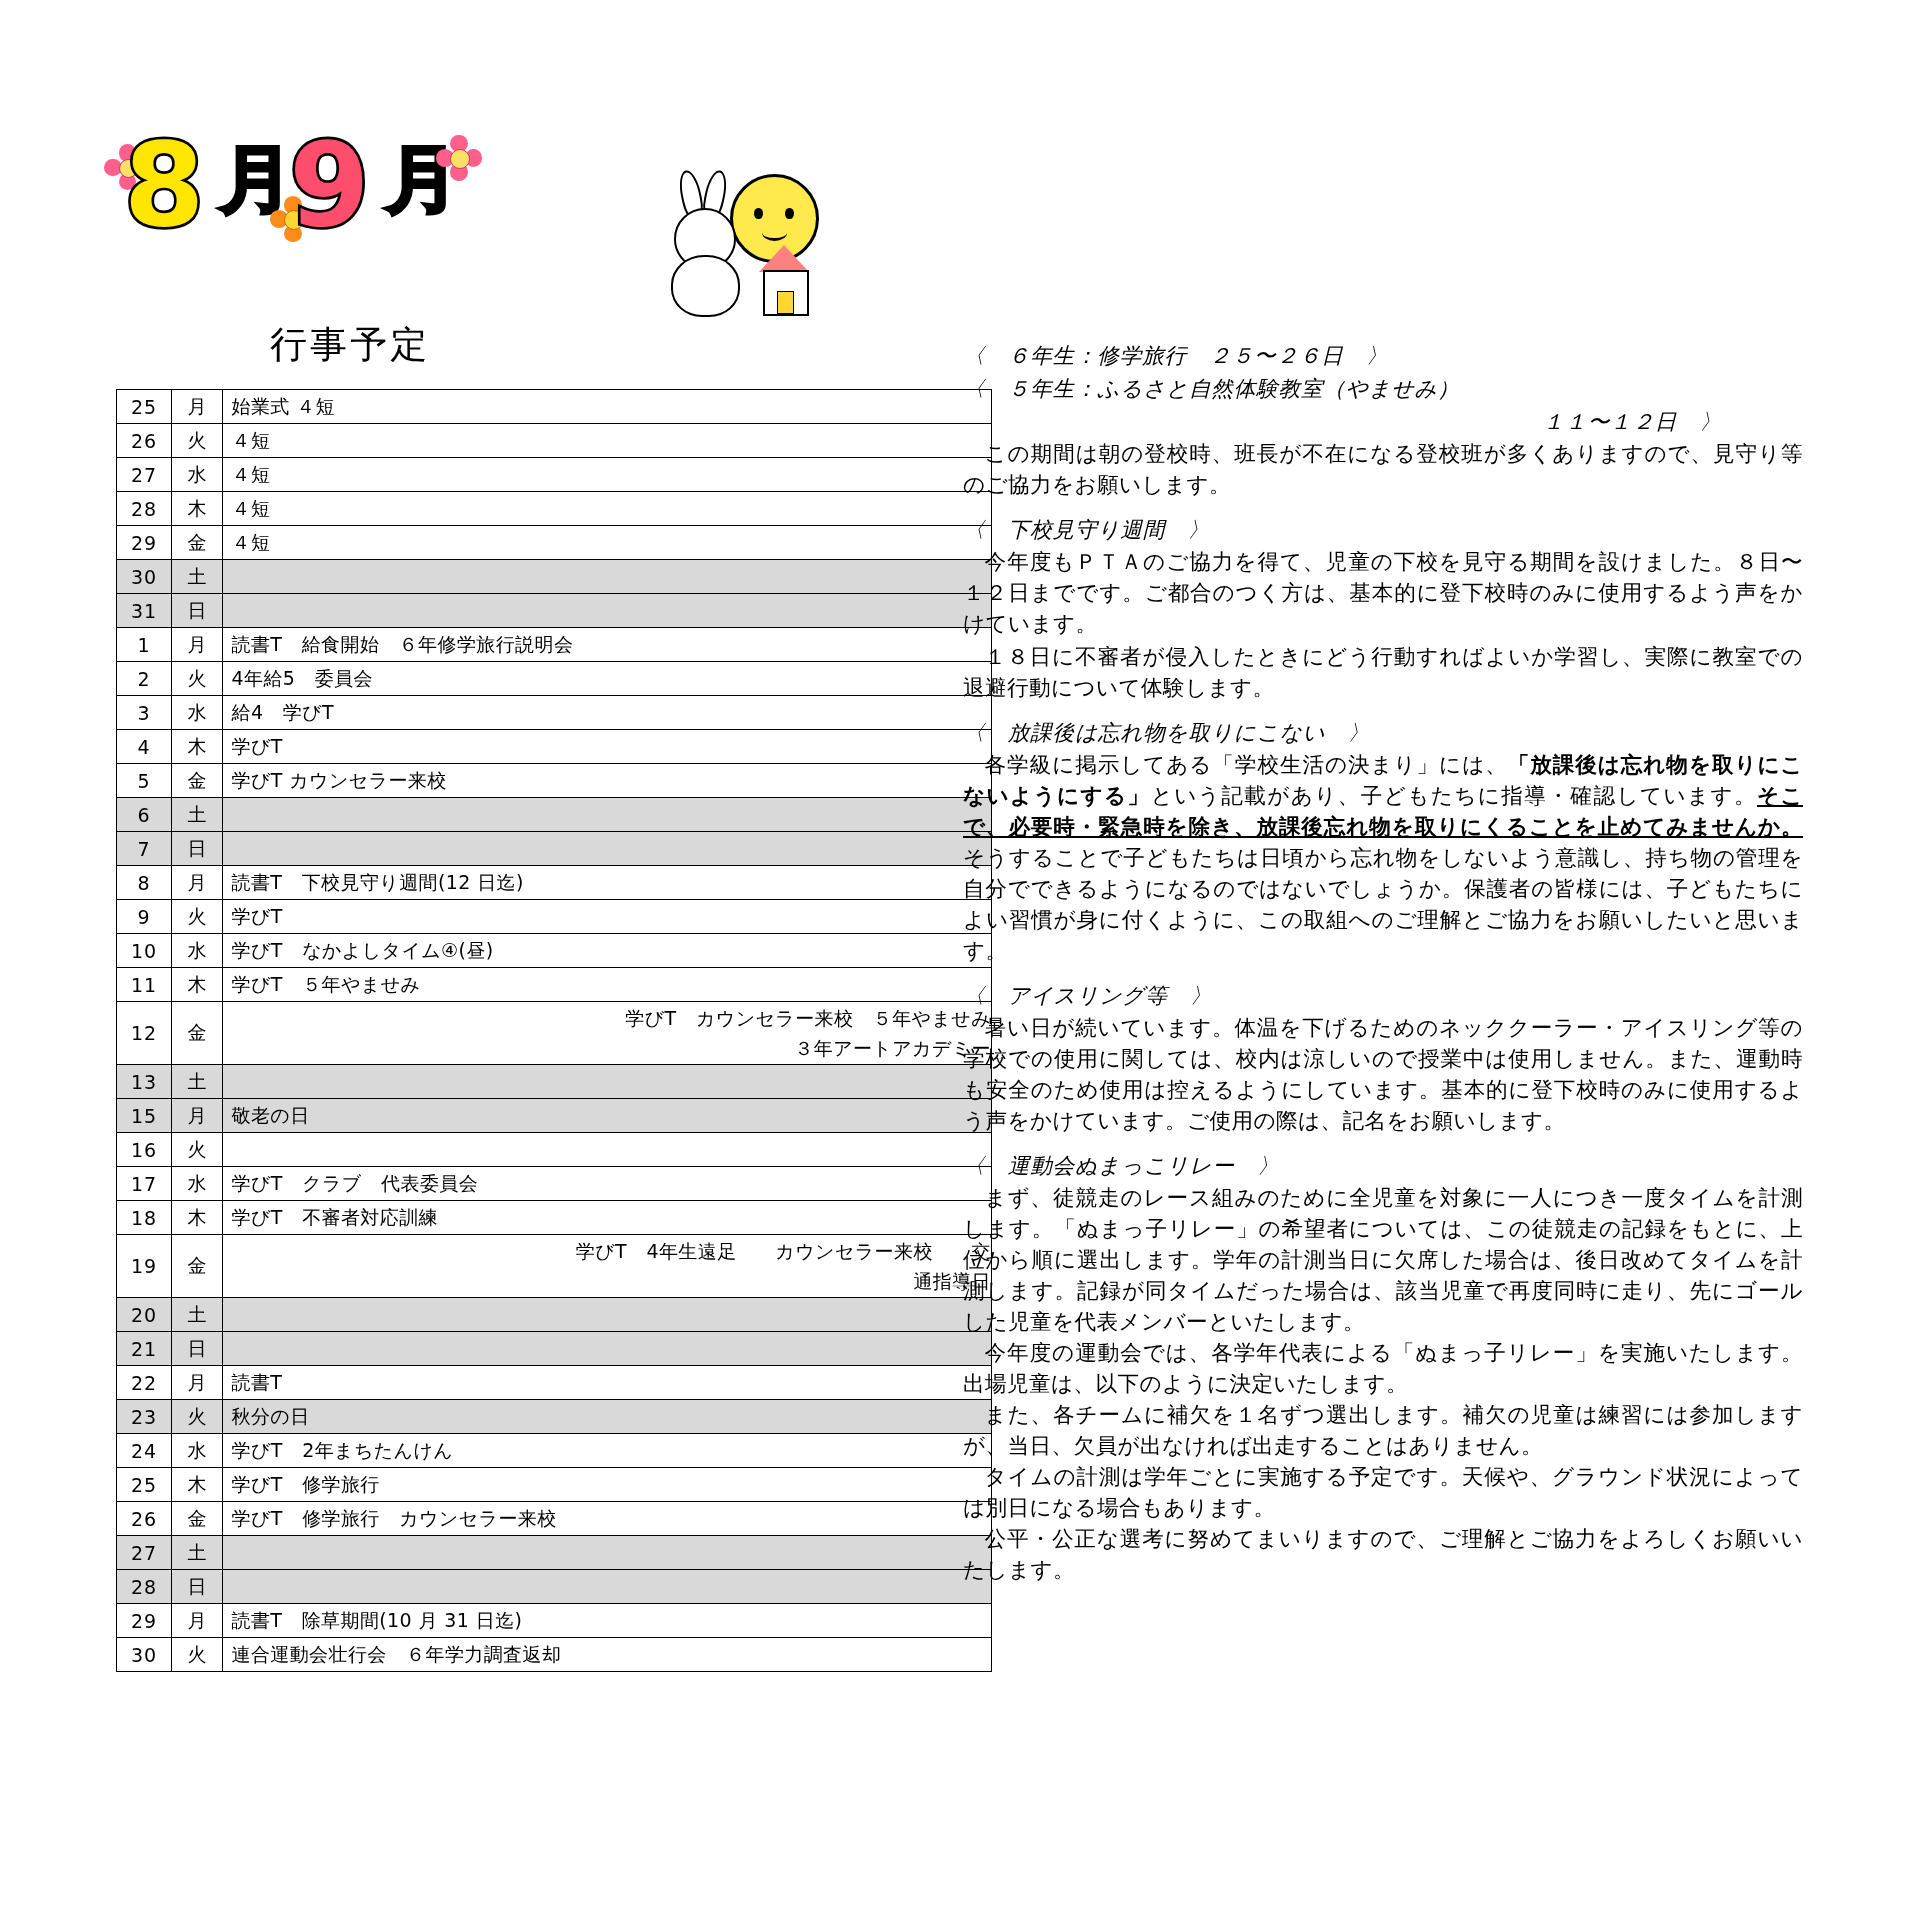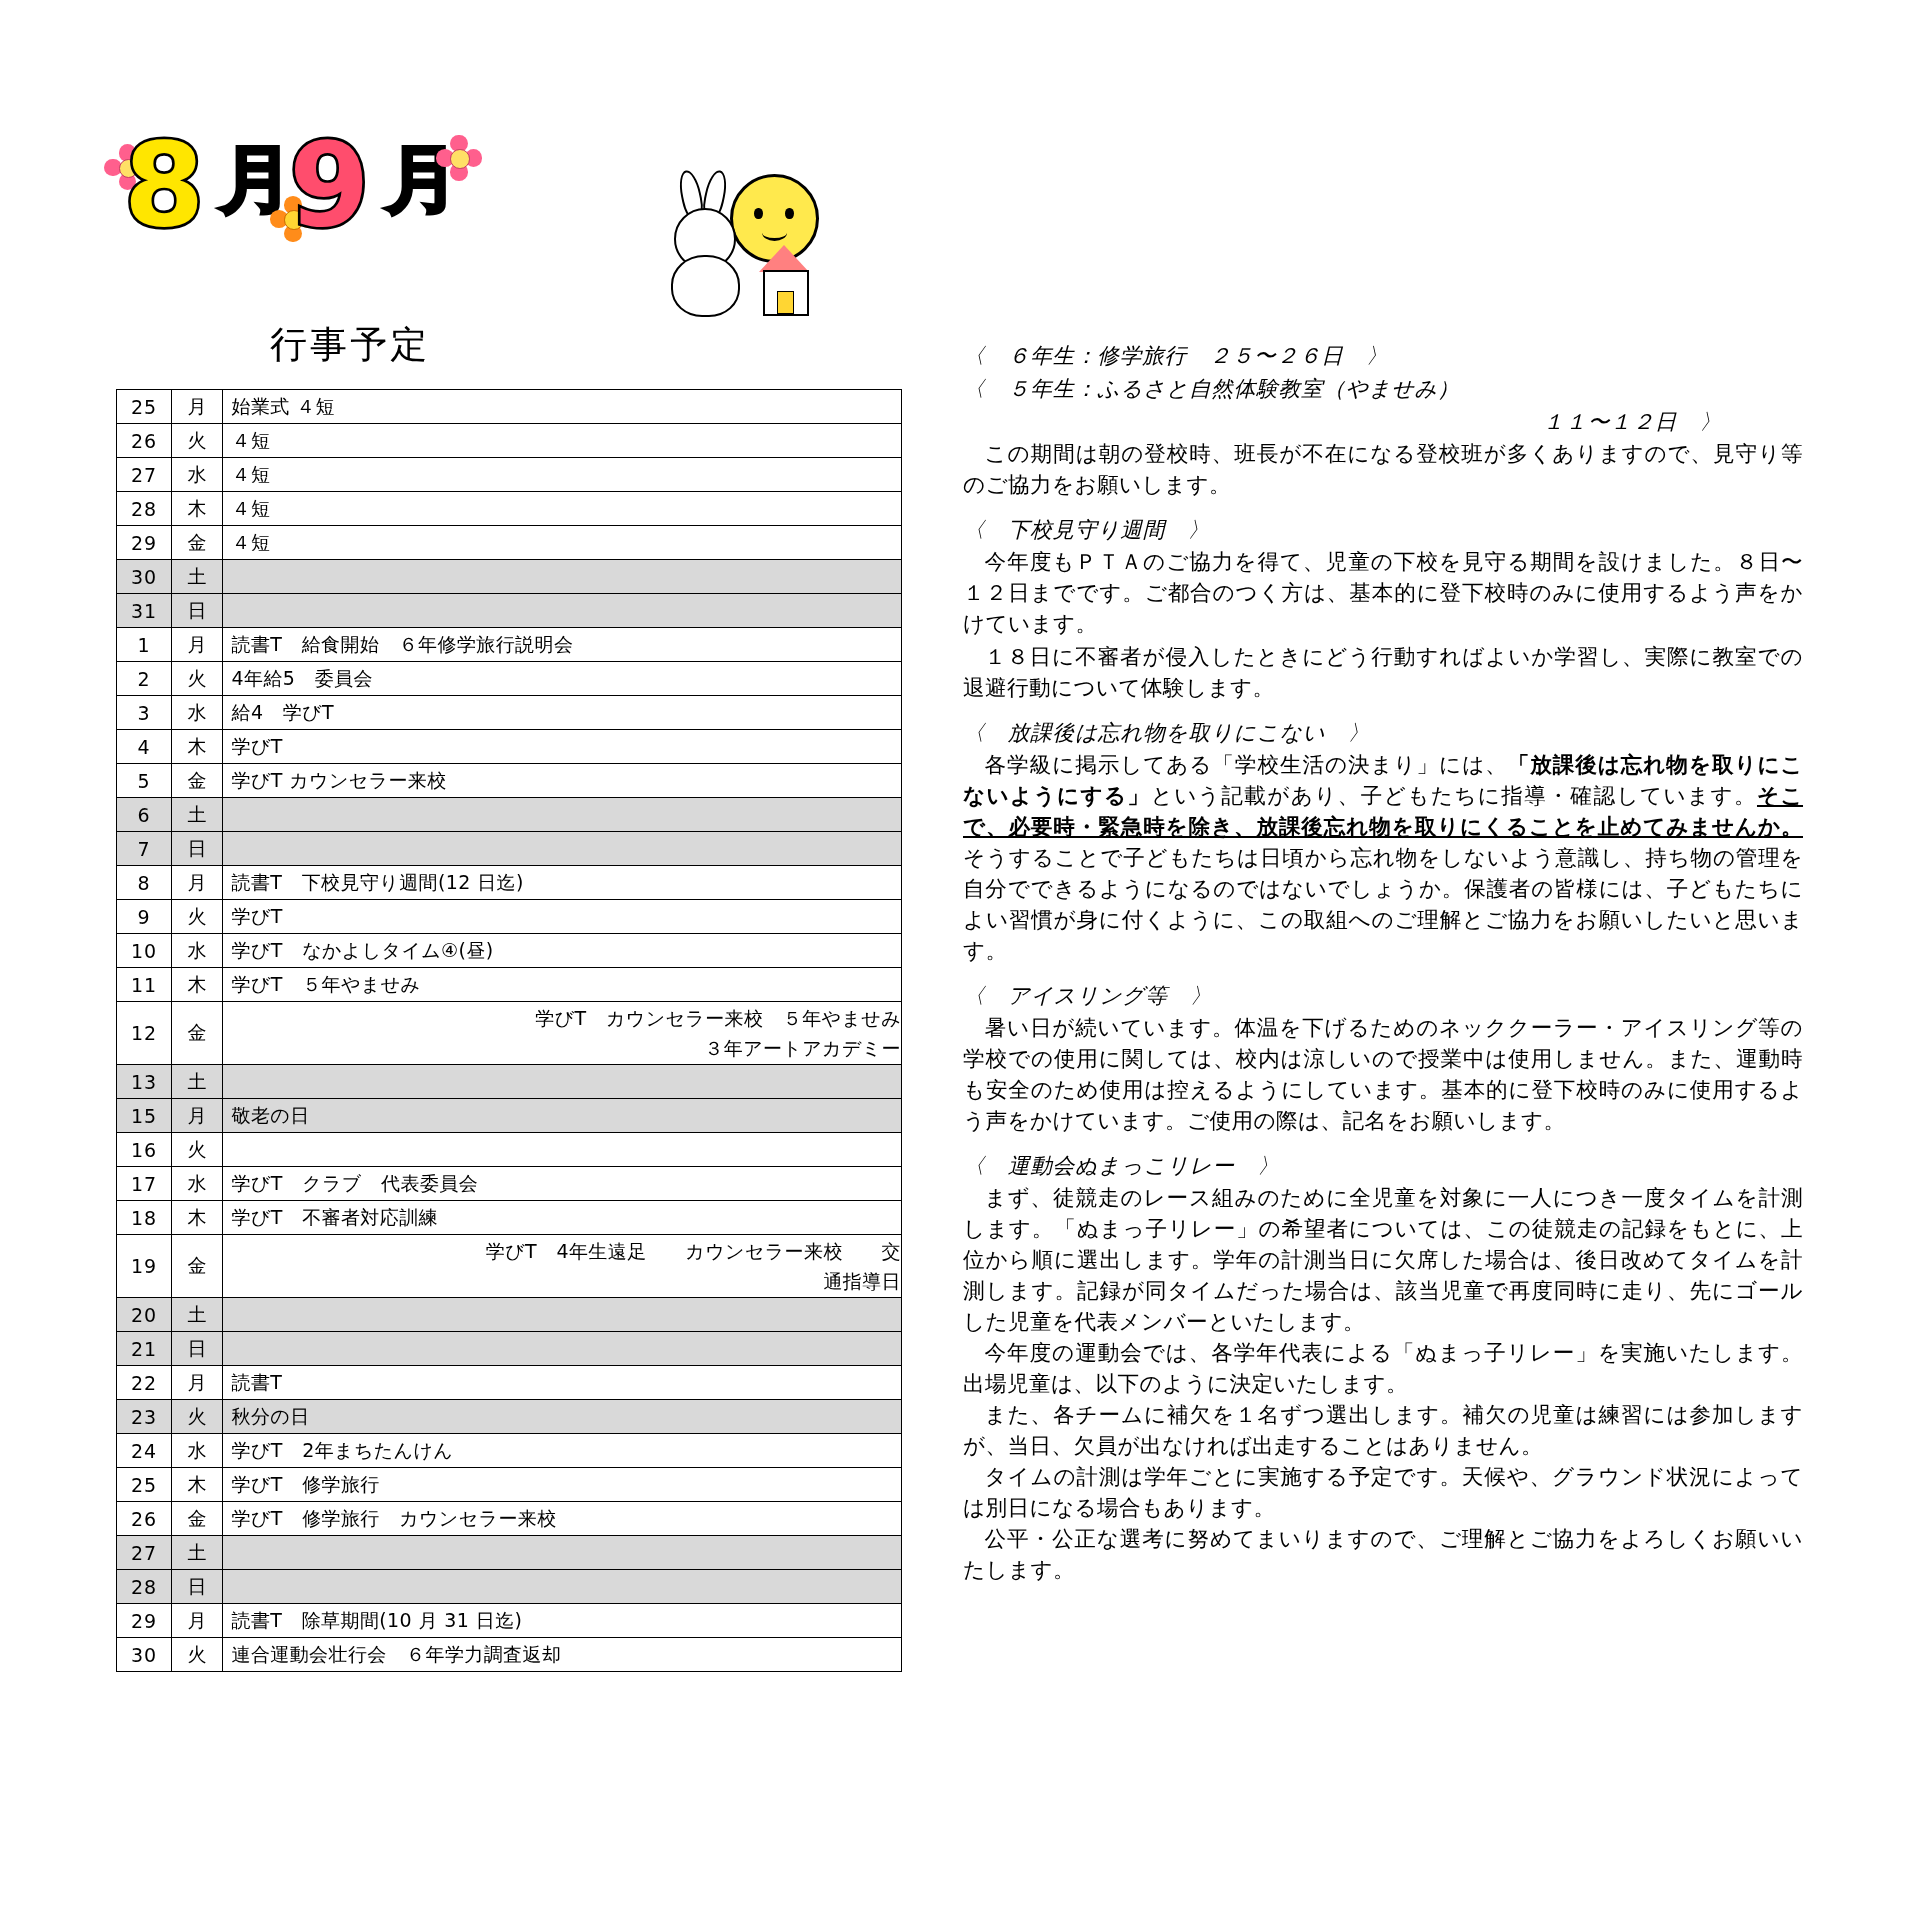--- a/index.html
+++ b/index.html
@@ -156,21 +156,21 @@
     position: absolute; left: 130px; top: 125px;
     width: 15.4px; height: 21px;
     background: #ffd633; border: 1.9px solid #000;
   }
 
   
   #calendar {
     position: absolute;
     left: 116px;
     top: 389px;
-    width: 786px;
+    width: 876px;
     border-collapse: collapse;
     font-family: "DejaVu Sans", sans-serif;
   }
   #calendar td {
     border: 1.2px solid #000000;
     font-size: 19px;
     padding: 0;
     height: 33px;
     vertical-align: middle;
   }

